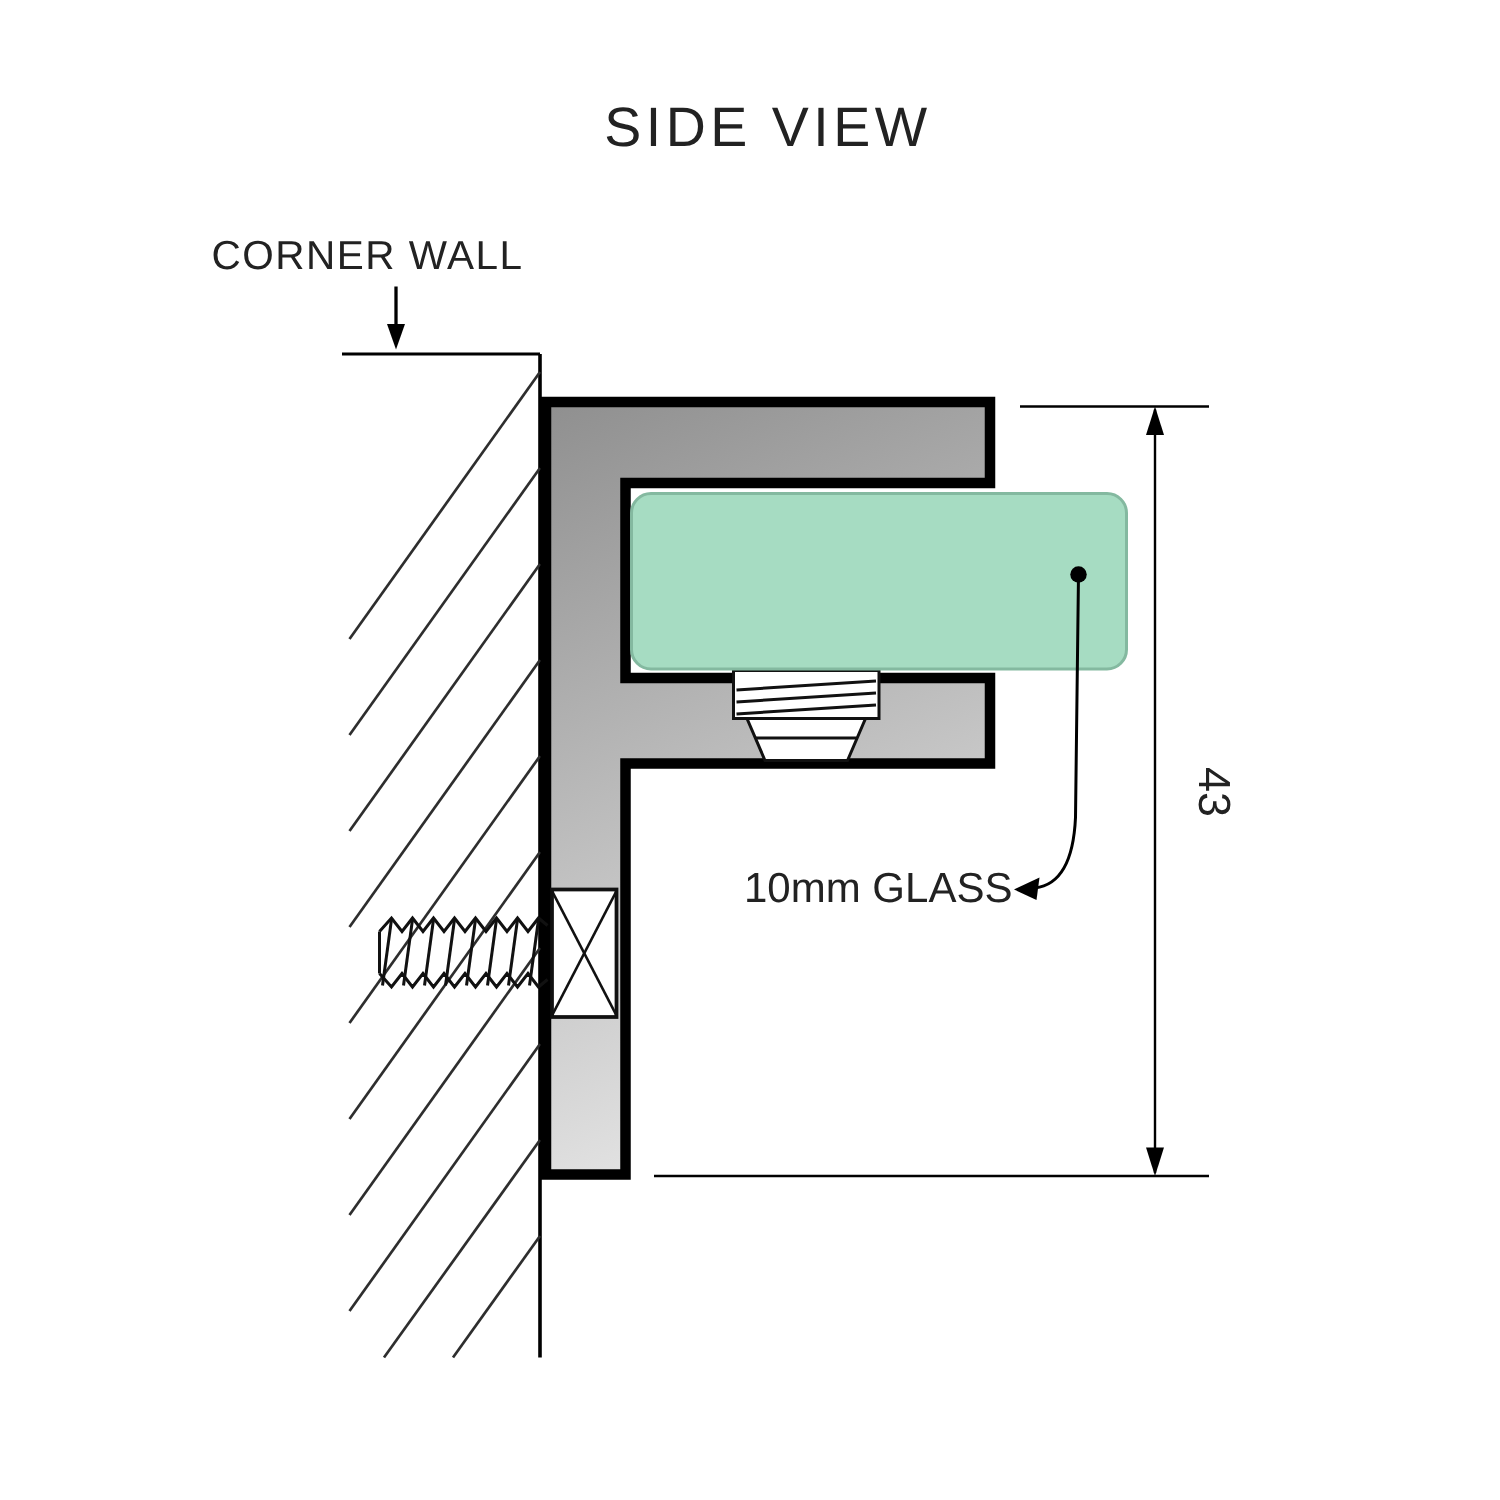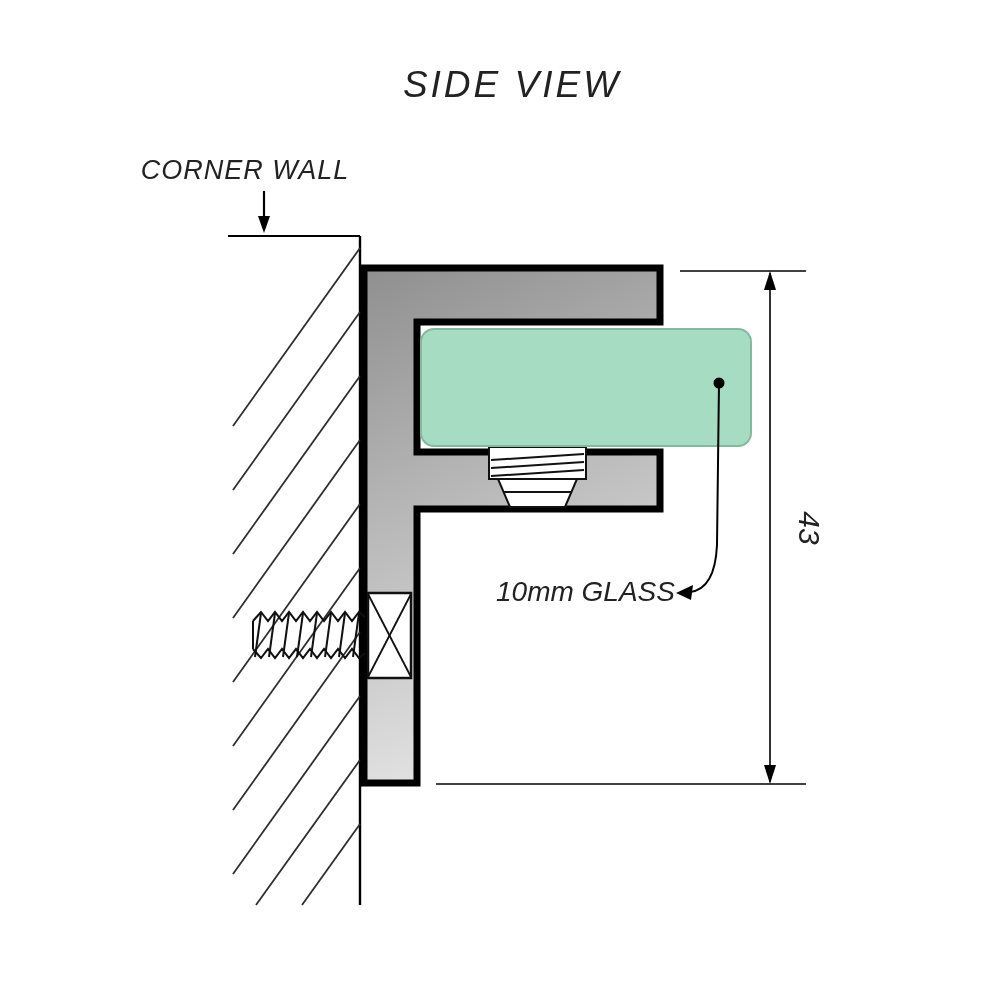--- a/index.html
+++ b/index.html
@@ -1,16 +1,16 @@
 <!DOCTYPE html>
 <html><head>
 <meta charset="utf-8">
 <style>
   html,body{margin:0;padding:0;background:#ffffff;}
-  .stage{position:relative;width:1000px;height:1000px;background:#ffffff;overflow:hidden;font-style:italic;}
+  .stage{position:relative;width:1000px;height:1000px;background:#ffffff;overflow:hidden;}
   svg{display:block;}
   text{font-family:"Liberation Sans","DejaVu Sans",sans-serif;fill:#222;}
   .title-text{font-size:37px;letter-spacing:3px;}
   .label-text{font-size:27px;letter-spacing:1px;}
   .glass-text{font-size:28px;}
   .dim-text{font-size:30px;}
   .thin{stroke:#000;stroke-width:1.6;fill:none;}
   .hatch{stroke:#2e2e2e;stroke-width:1.8;}
 </style>
 </head>

